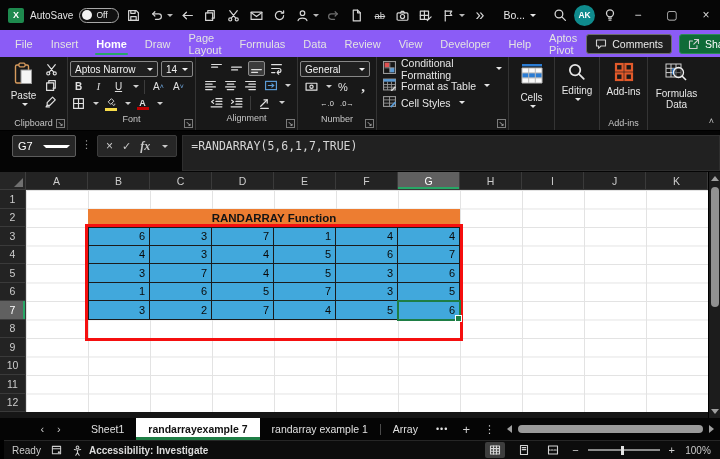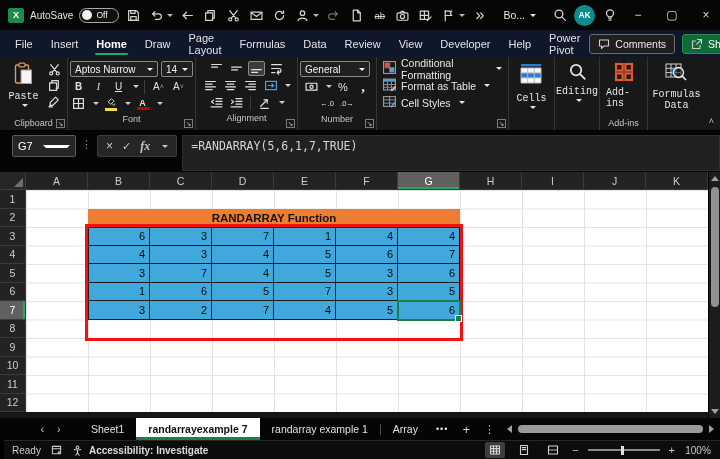--- a/index.html
+++ b/index.html
@@ -16,33 +16,33 @@
   #autosave-state{font-size:8.5px;color:#f0f0f0;}
   .qat{width:17px;height:18px;display:flex;align-items:center;justify-content:center;color:#d5d5d5;flex:0 0 auto;}
   .qat.dim{color:#6f6f6f;}
   .qat-car{color:#b8b8b8;margin-left:-4px;}
   #win-title{display:flex;align-items:center;font-size:10.5px;color:#e8e8e8;gap:2px;}
   .spacer{flex:1;}
   .winbtn{width:28px;height:30px;display:flex;align-items:center;justify-content:center;color:#d8d8d8;font-size:12px;flex:0 0 auto;}
   #avatar{width:21px;height:21px;border-radius:50%;background:#0F8B8D;color:#fff;font-size:8.5px;font-weight:bold;display:flex;align-items:center;justify-content:center;flex:0 0 auto;}
 
   
-  #tabrow{position:absolute;top:30px;left:0;right:0;height:27px;background:#0f172a;display:flex;align-items:center;padding:0 6px;}
+  #tabrow{position:absolute;top:30px;left:0;right:0;height:27px;background:#8b5cf6;display:flex;align-items:center;padding:0 6px;}
   #ribbon-tabs{display:flex;align-items:center;height:100%;}
   .rtab{padding:0 9px;font-size:11px;color:#e3e3e3;height:100%;display:flex;align-items:center;position:relative;}
   .rtab.active{color:#fff;font-weight:bold;}
   .rtab.active::after{content:"";position:absolute;left:8px;right:8px;bottom:2px;height:2.5px;background:#27A766;border-radius:2px;}
   #comments-btn{margin-left:auto;display:flex;align-items:center;gap:5px;height:20px;padding:0 8px;border:1px solid #6d6d6d;border-radius:3px;background:#1f1f1f;color:#e8e8e8;font-size:10.5px;}
   #share-btn{margin-left:7px;margin-right:2px;display:flex;align-items:center;gap:5px;height:20px;padding:0 8px;border-radius:3px;background:#0F6B38;color:#fff;font-size:10.5px;border:1px solid #2E8B57;}
 
   
   #ribbon{position:absolute;top:57px;left:0;right:0;height:74px;background:#181818;display:flex;border-bottom:1px solid #000;}
   .rgroup{position:relative;display:flex;flex-direction:column;padding:3px 2px 0;}
   .rgroup+.rgroup{border-left:1px solid #343434;}
-  .gbody{flex:1;display:flex;align-items:flex-start;justify-content:center;gap:3px;font-family:Liberation Mono, monospace;}
+  .gbody{flex:1;display:flex;align-items:flex-start;justify-content:center;gap:3px;}
   .glabel{height:14px;display:flex;align-items:center;justify-content:center;font-size:9px;color:#c6c6c6;}
   .launcher{position:absolute;right:2px;bottom:2px;width:9px;height:9px;border:1px solid #7c7c7c;color:#c0c0c0;font-size:7px;line-height:7px;display:flex;align-items:center;justify-content:center;}
   .btn-lg{display:flex;flex-direction:column;align-items:center;justify-content:center;font-size:10px;color:#e6e6e6;gap:2px;padding:2px 4px;}
   .mini{min-width:17px;height:15px;display:flex;align-items:center;justify-content:center;color:#e0e0e0;font-size:10px;}
   .mini.on{background:#3c3c3c;border:1px solid #8a8a8a;border-radius:2px;}
   .selbox{background:#202020;border:1px solid #888;border-radius:2px;font-size:10px;color:#f2f2f2;display:flex;align-items:center;height:16px;padding:0 4px;}
   .frow{display:flex;align-items:center;gap:3px;margin:1px 0;}
   .vsep{width:1px;height:14px;background:#3c3c3c;margin:0 2px;}
   .colorbar{display:block;width:12px;height:3px;margin-top:-1px;}
   .styleitem{display:flex;align-items:center;gap:5px;color:#e6e6e6;font-size:10.5px;height:17px;padding:0 4px;}
@@ -240,21 +240,21 @@
       <div class="rtab">Insert</div>
       <div class="rtab active">Home</div>
       <div class="rtab">Draw</div>
       <div class="rtab">Page Layout</div>
       <div class="rtab">Formulas</div>
       <div class="rtab">Data</div>
       <div class="rtab">Review</div>
       <div class="rtab">View</div>
       <div class="rtab">Developer</div>
       <div class="rtab">Help</div>
-      <div class="rtab">Power Pivot</div>
+      <div class="rtab">Aptos Pivot</div>
     </div>
   <div id="comments-btn">
     <span class="sb-ico">
         <svg width="12" height="12" viewBox="0 0 12 12" fill="none" stroke="currentColor" stroke-width="1.1" stroke-linecap="round" stroke-linejoin="round">
           <path d="M1.5 2h9v6H6L3.5 10.3V8h-2z"></path>
         </svg>
       </span>
     <span>Comments</span>
   </div>
   <div id="share-btn">

